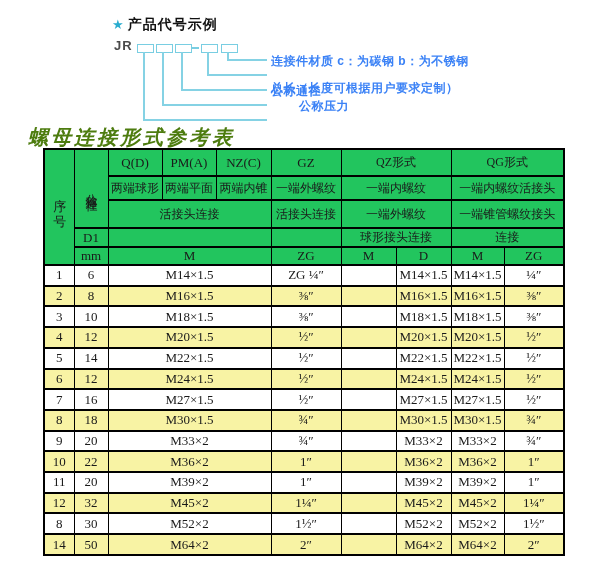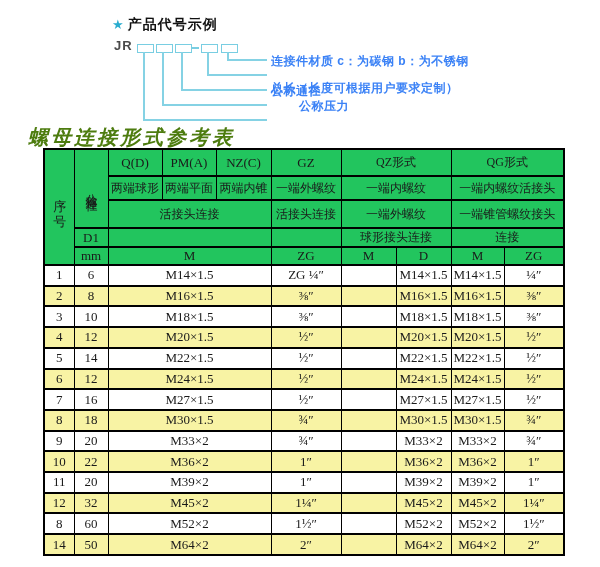--- a/index.html
+++ b/index.html
@@ -247,21 +247,21 @@
           <td>32</td>
           <td colspan="3">M45×2</td>
           <td>1¼″</td>
           <td></td>
           <td>M45×2</td>
           <td>M45×2</td>
           <td>1¼″</td>
         </tr>
         <tr>
           <td>8</td>
-          <td>60</td>
+          <td>30</td>
           <td colspan="3">M52×2</td>
           <td>1½″</td>
           <td></td>
           <td>M52×2</td>
           <td>M52×2</td>
           <td>1½″</td>
         </tr>
         <tr>
           <td>14</td>
           <td>50</td>

